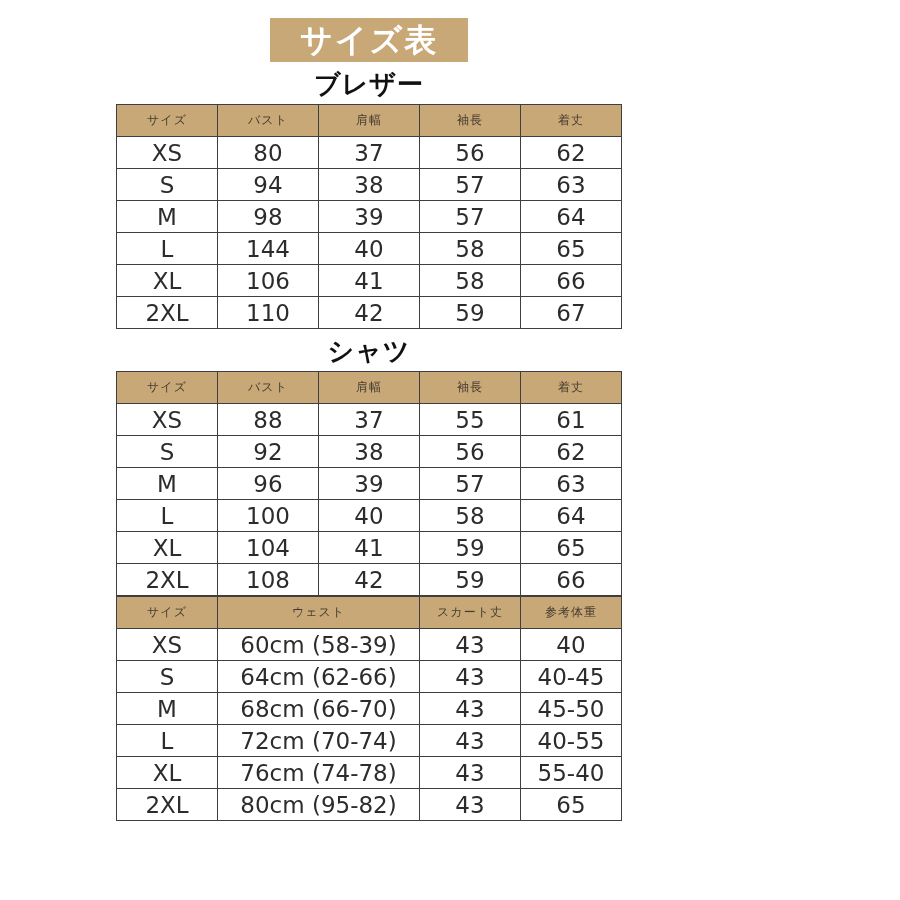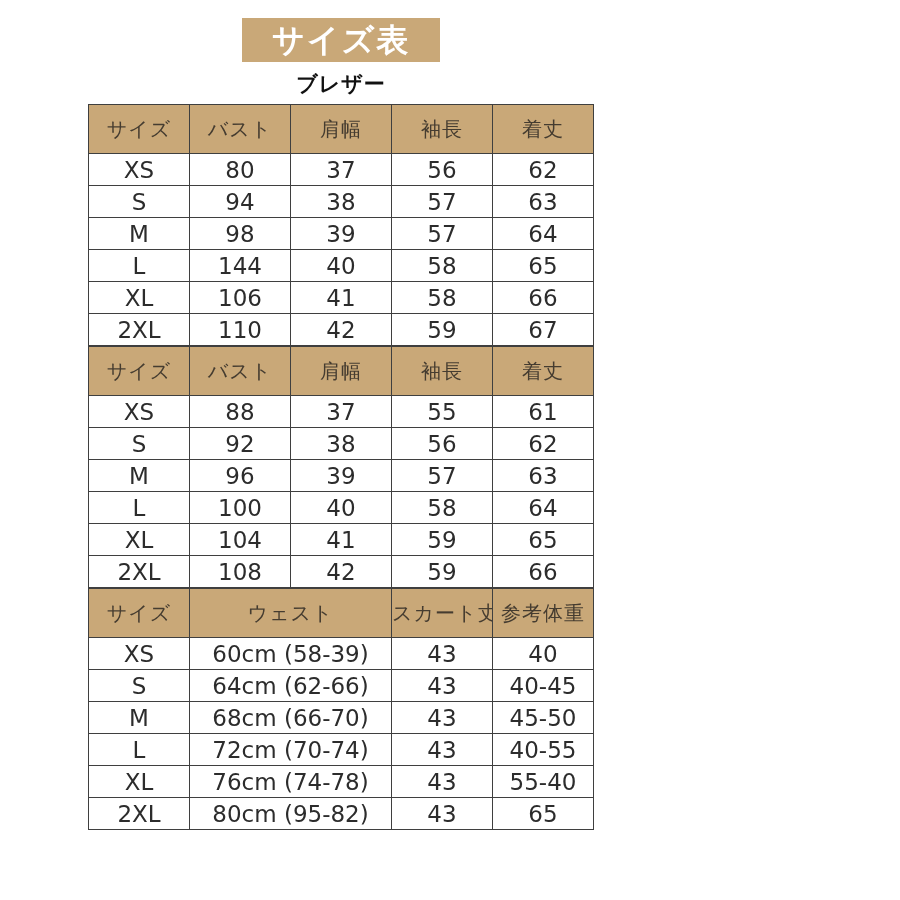--- a/index.html
+++ b/index.html
@@ -8,36 +8,36 @@
     background: #ffffff;
     font-family: "DejaVu Sans", "Liberation Sans", sans-serif;
     overflow: hidden;
   }
   .page {
     width: 900px; height: 900px;
     background: var(--page-bg, #ffffff);
   }
   .content {
     width: 506px;
-    margin-left: 88px;
+    margin-left: 116px;
     padding-top: 18px;
     text-align: center;
   }
   .title-box {
     display: inline-block;
     background: var(--accent, #c9a878);
     color: #ffffff;
     font-size: 32px;
     font-weight: bold;
     line-height: 36px;
     padding: 4px 30px;
     letter-spacing: 2px;
   }
   .section-label {
-    font-size: 21px;
+    font-size: 26px;
     font-weight: bold;
     color: #111111;
     line-height: 34px;
     margin: 5px 0 3px 0;
     letter-spacing: 1px;
   }
   table {
     width: 100%;
     border-collapse: collapse;
     table-layout: fixed;
@@ -46,23 +46,23 @@
     border: 1px solid var(--border, #3f3f3f);
     text-align: center;
     vertical-align: middle;
     padding: 0;
     overflow: hidden;
     white-space: nowrap;
   }
   th {
     background: var(--accent, #c9a878);
     color: #453c30;
-    font-size: 20px;
+    font-size: 12px;
     font-weight: 400;
-    height: 49px;
+    height: 32px;
     letter-spacing: 1px;
     text-align: center;
   }
   td {
     font-size: 23px;
     color: var(--text, #2c2c2c);
     height: 32px;
   }
   
   
@@ -129,20 +129,21 @@
           <tr>
             <td>2XL</td>
             <td>110</td>
             <td>42</td>
             <td>59</td>
             <td>67</td>
           </tr>
         </tbody>
       </table>
 
+    <h2 class="section-label">シャツ</h2>
     <table class="table-shirt">
         <thead>
           <tr>
             <th>サイズ</th>
             <th>バスト</th>
             <th>肩幅</th>
             <th>袖長</th>
             <th>着丈</th>
           </tr>
         </thead>

